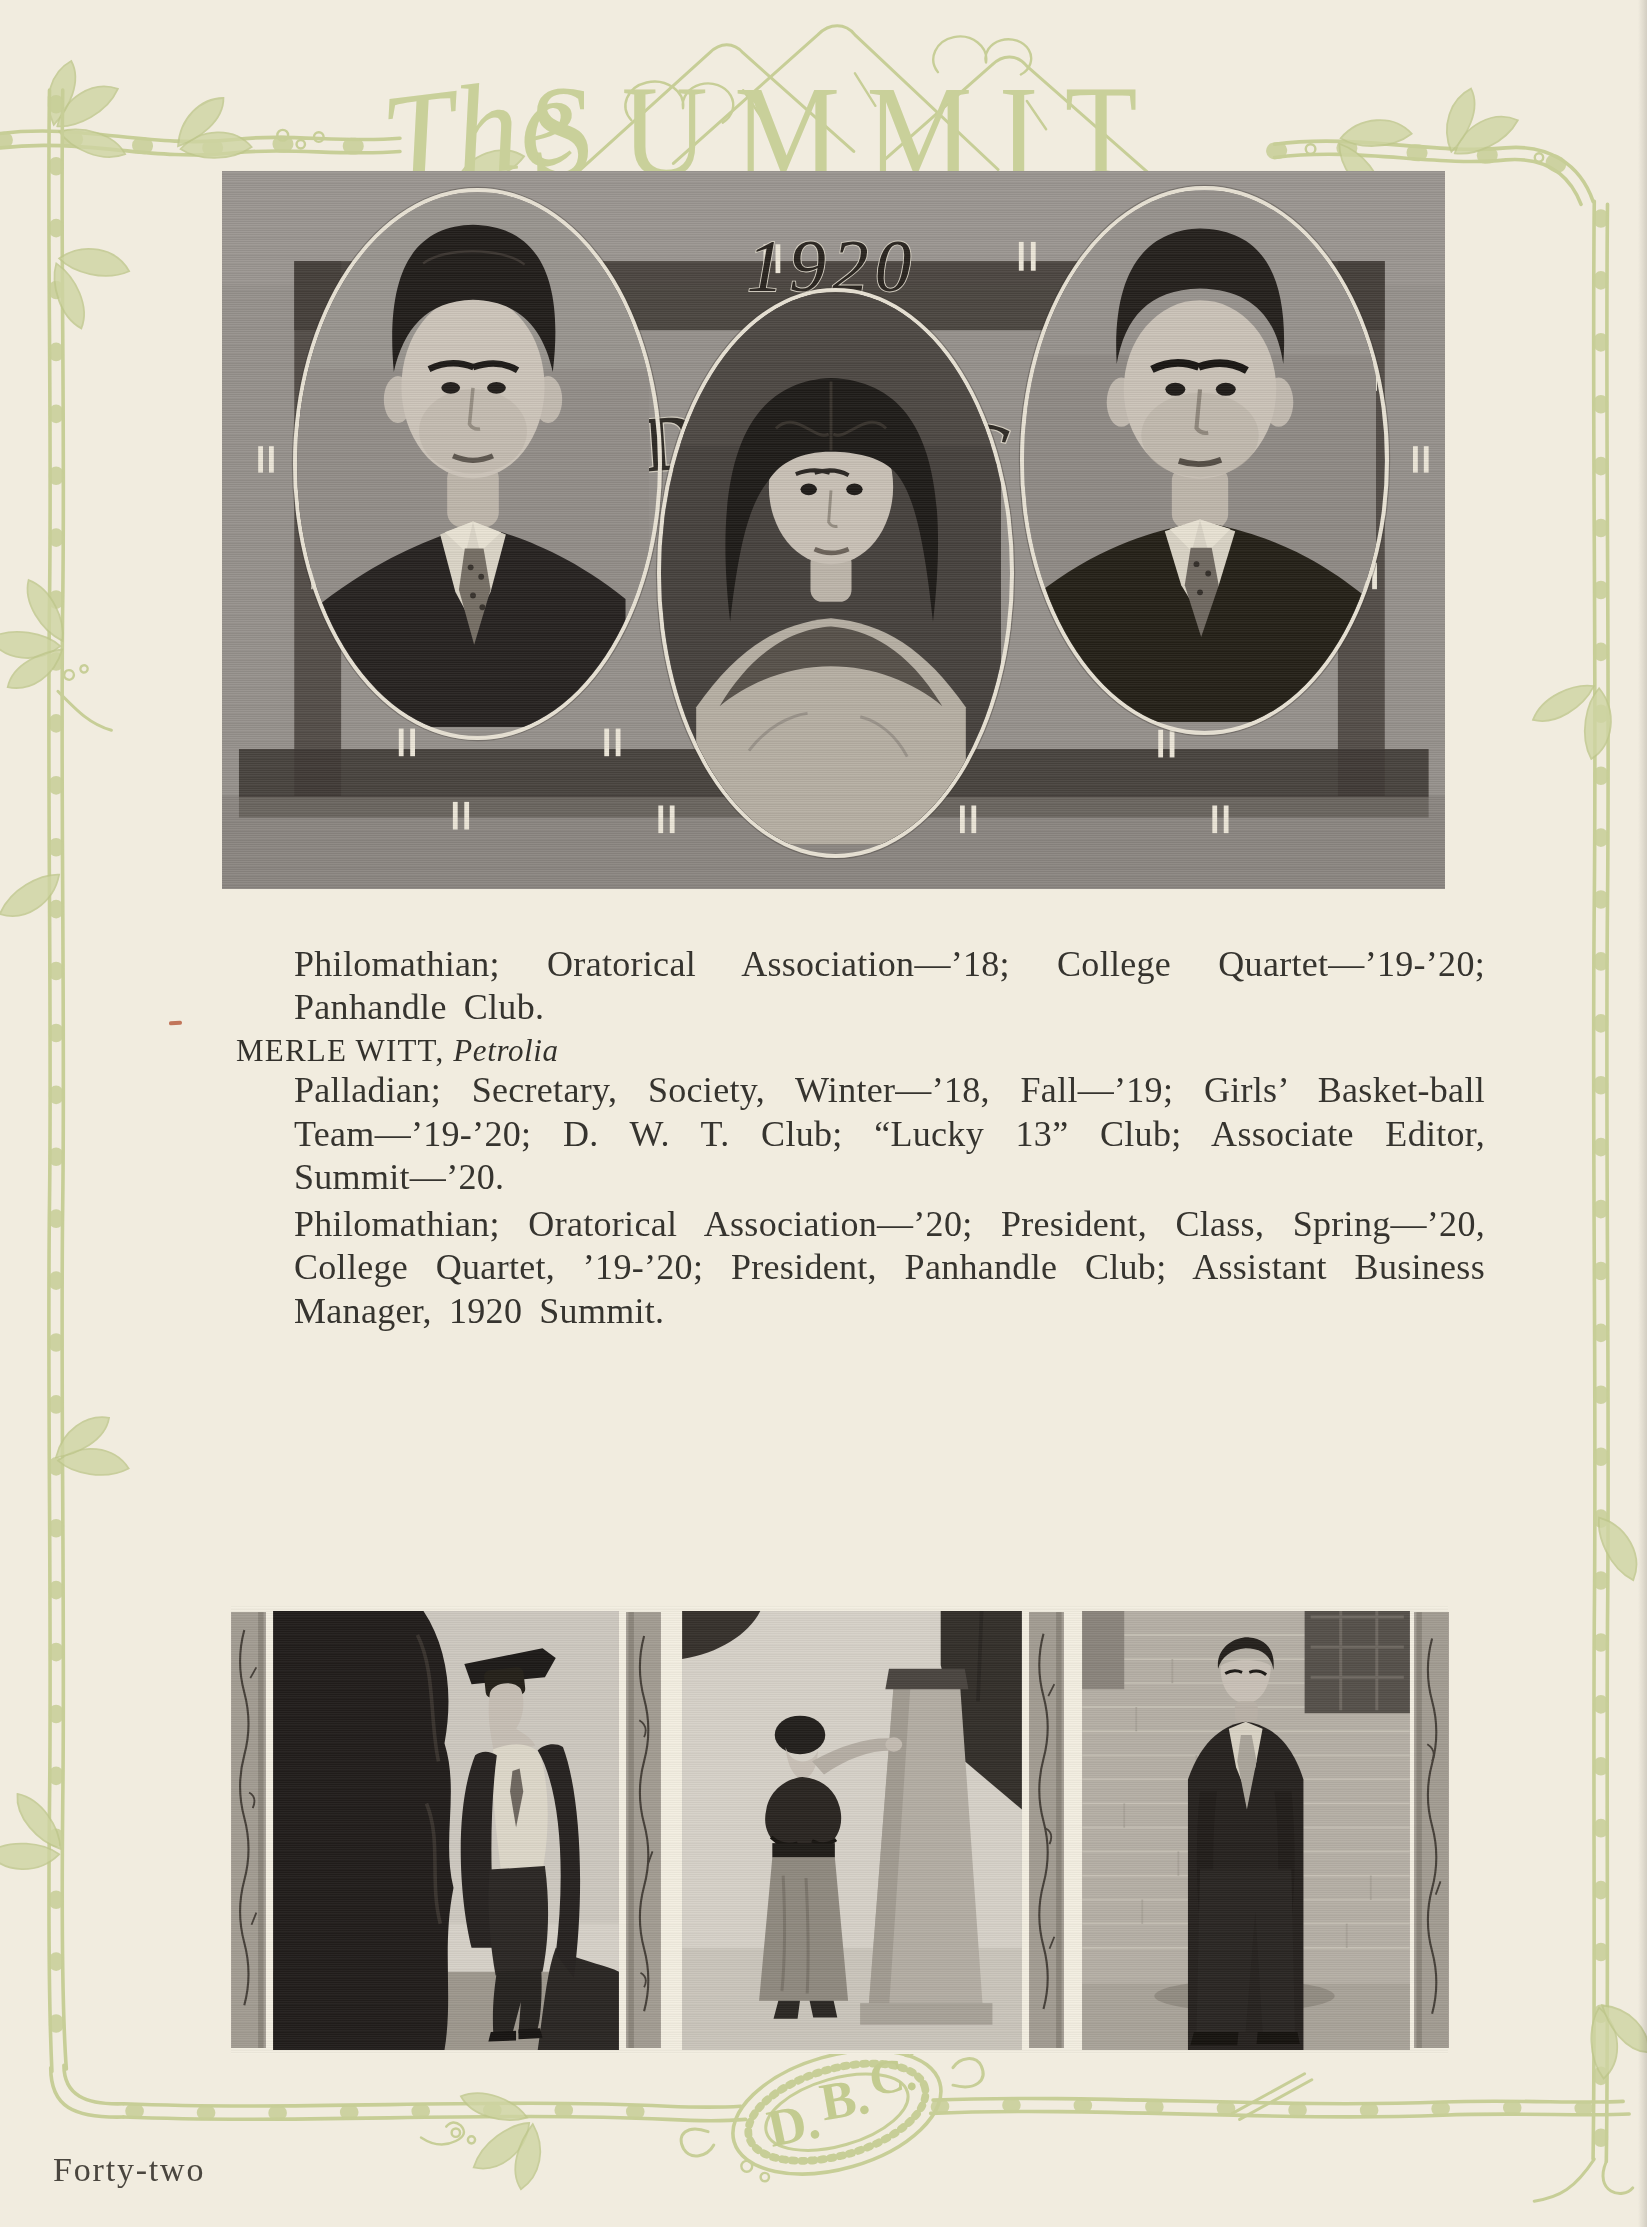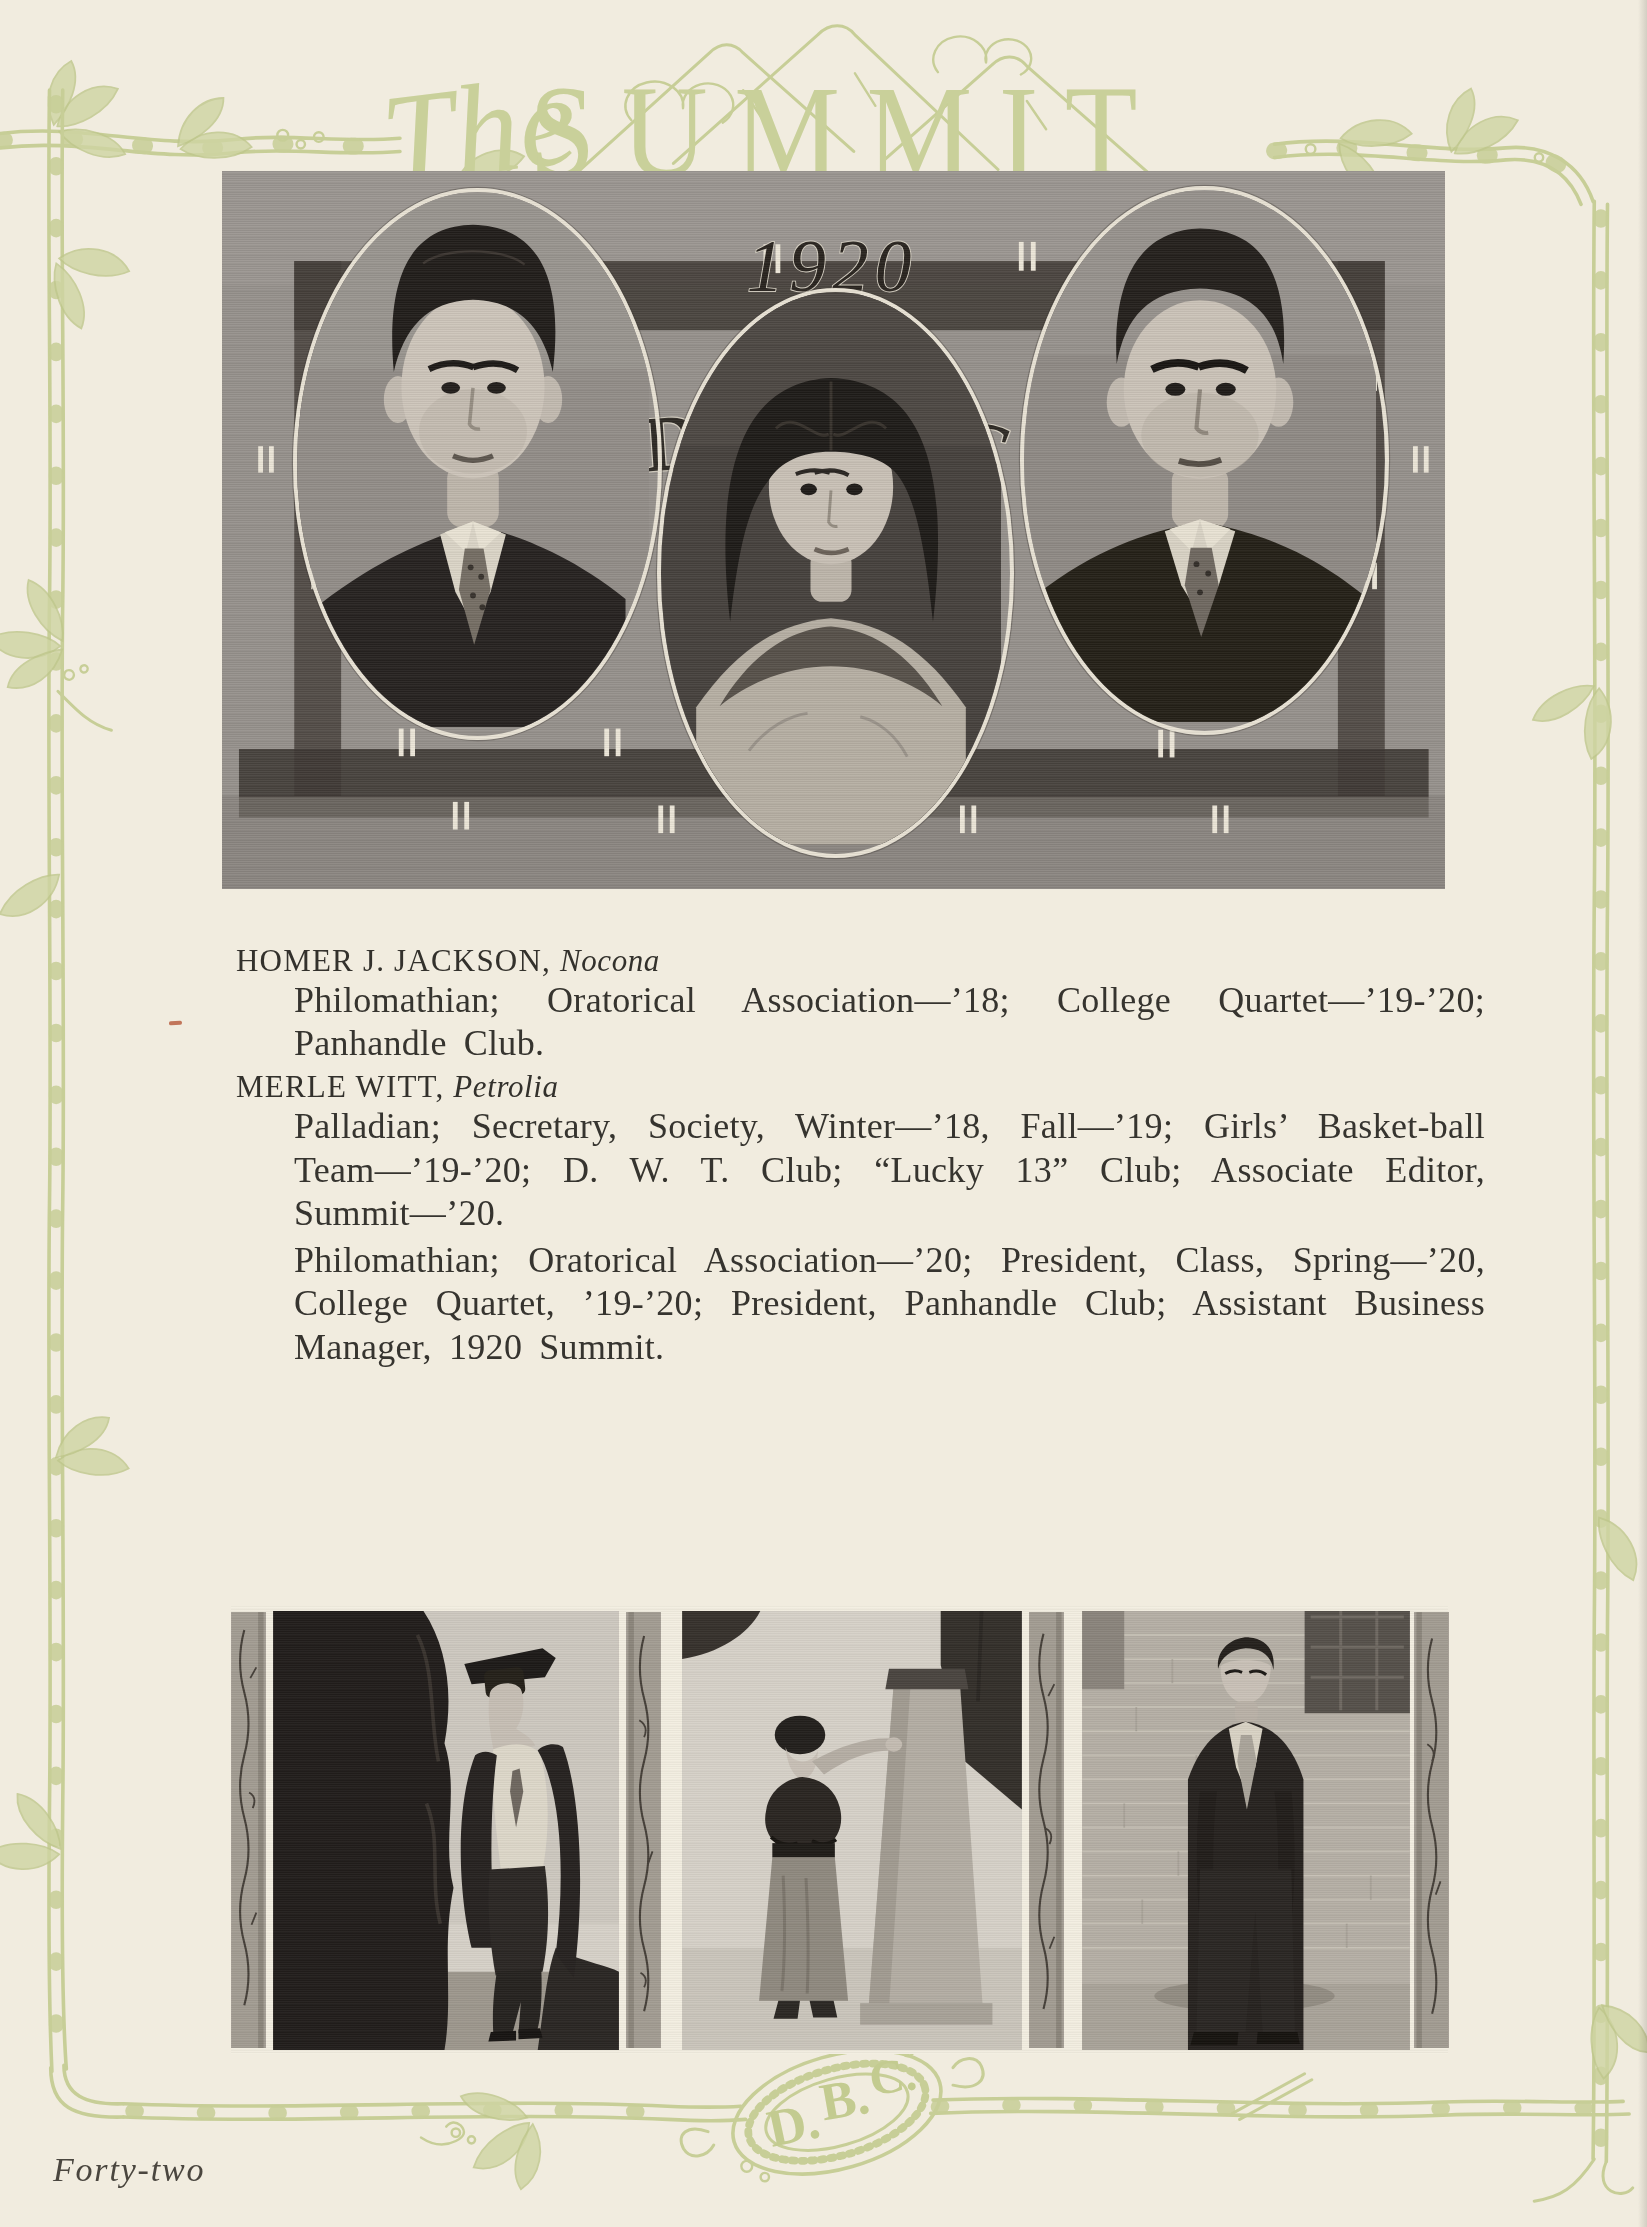--- a/index.html
+++ b/index.html
@@ -57,21 +57,21 @@
   .photo-strip::after{
     content:"";position:absolute;inset:0;pointer-events:none;
     background:repeating-linear-gradient(0deg,rgba(255,255,255,.04) 0 0.6px,rgba(0,0,0,.04) 1.2px 1.8px);
   }
   .band{position:absolute;top:6px;height:436px;width:35px;}
   .snap{position:absolute;top:4.8px;height:439px;background:#c9c4bb;}
   .band svg,.snap svg{display:block;}
 
   .page-number{
     position:absolute;left:53px;top:2151px;z-index:1;
-    font-style:italic;font-size:34px;letter-spacing:1.8px;color:#4a463f;
+    font-size:34px;letter-spacing:1.8px;color:#4a463f;
   }
   .stray-mark{
     position:absolute;left:169px;top:1021px;width:13.2px;height:4.2px;z-index:1;
     background:#b24d2e;opacity:.75;transform:rotate(-4deg);border-radius:1.8px;
   }
   .edge-shadow{
     position:absolute;right:0;top:0;width:9.6px;height:100%;z-index:2;
     background:linear-gradient(to right,rgba(60,55,48,0),rgba(60,55,48,.18));
   }
 </style>
@@ -395,21 +395,20 @@
         <ellipse cx="258" cy="338" rx="17" ry="11" fill="#1f1b18"></ellipse>
         <ellipse cx="344" cy="338" rx="17" ry="11" fill="#1f1b18"></ellipse>
         <path d="M300,338 L294,404 q7,10 20,8" stroke="#8f877c" stroke-width="7" fill="none"></path>
         <path d="M264,460 q36,12 72,-2" stroke="#554e46" stroke-width="10" fill="none"></path>
       </svg>
     </div>
   </section>
 
   <section class="entries">
     <article class="entry">
-      <h3><span>HOMER J. JACKSON,</span> <span class="hometown">Nocona</span></h3>
       <p class="activities">Philomathian; Oratorical Association—’18; College Quartet—’19-’20; Panhandle Club.</p>
     </article>
     <article class="entry">
       <h3><span>MERLE WITT,</span> <span class="hometown">Petrolia</span></h3>
       <p class="activities">Palladian; Secretary, Society, Winter—’18, Fall—’19; Girls’ Basket-ball Team—’19-’20; D. W. T. Club; “Lucky 13” Club; Associate Editor, Summit—’20.</p>
     </article>
     <article class="entry">
       <p class="activities">Philomathian; Oratorical Association—’20; President, Class, Spring—’20, College Quartet, ’19-’20; President, Panhandle Club; Assistant Business Manager, 1920 Summit.</p>
     </article>
   </section>

